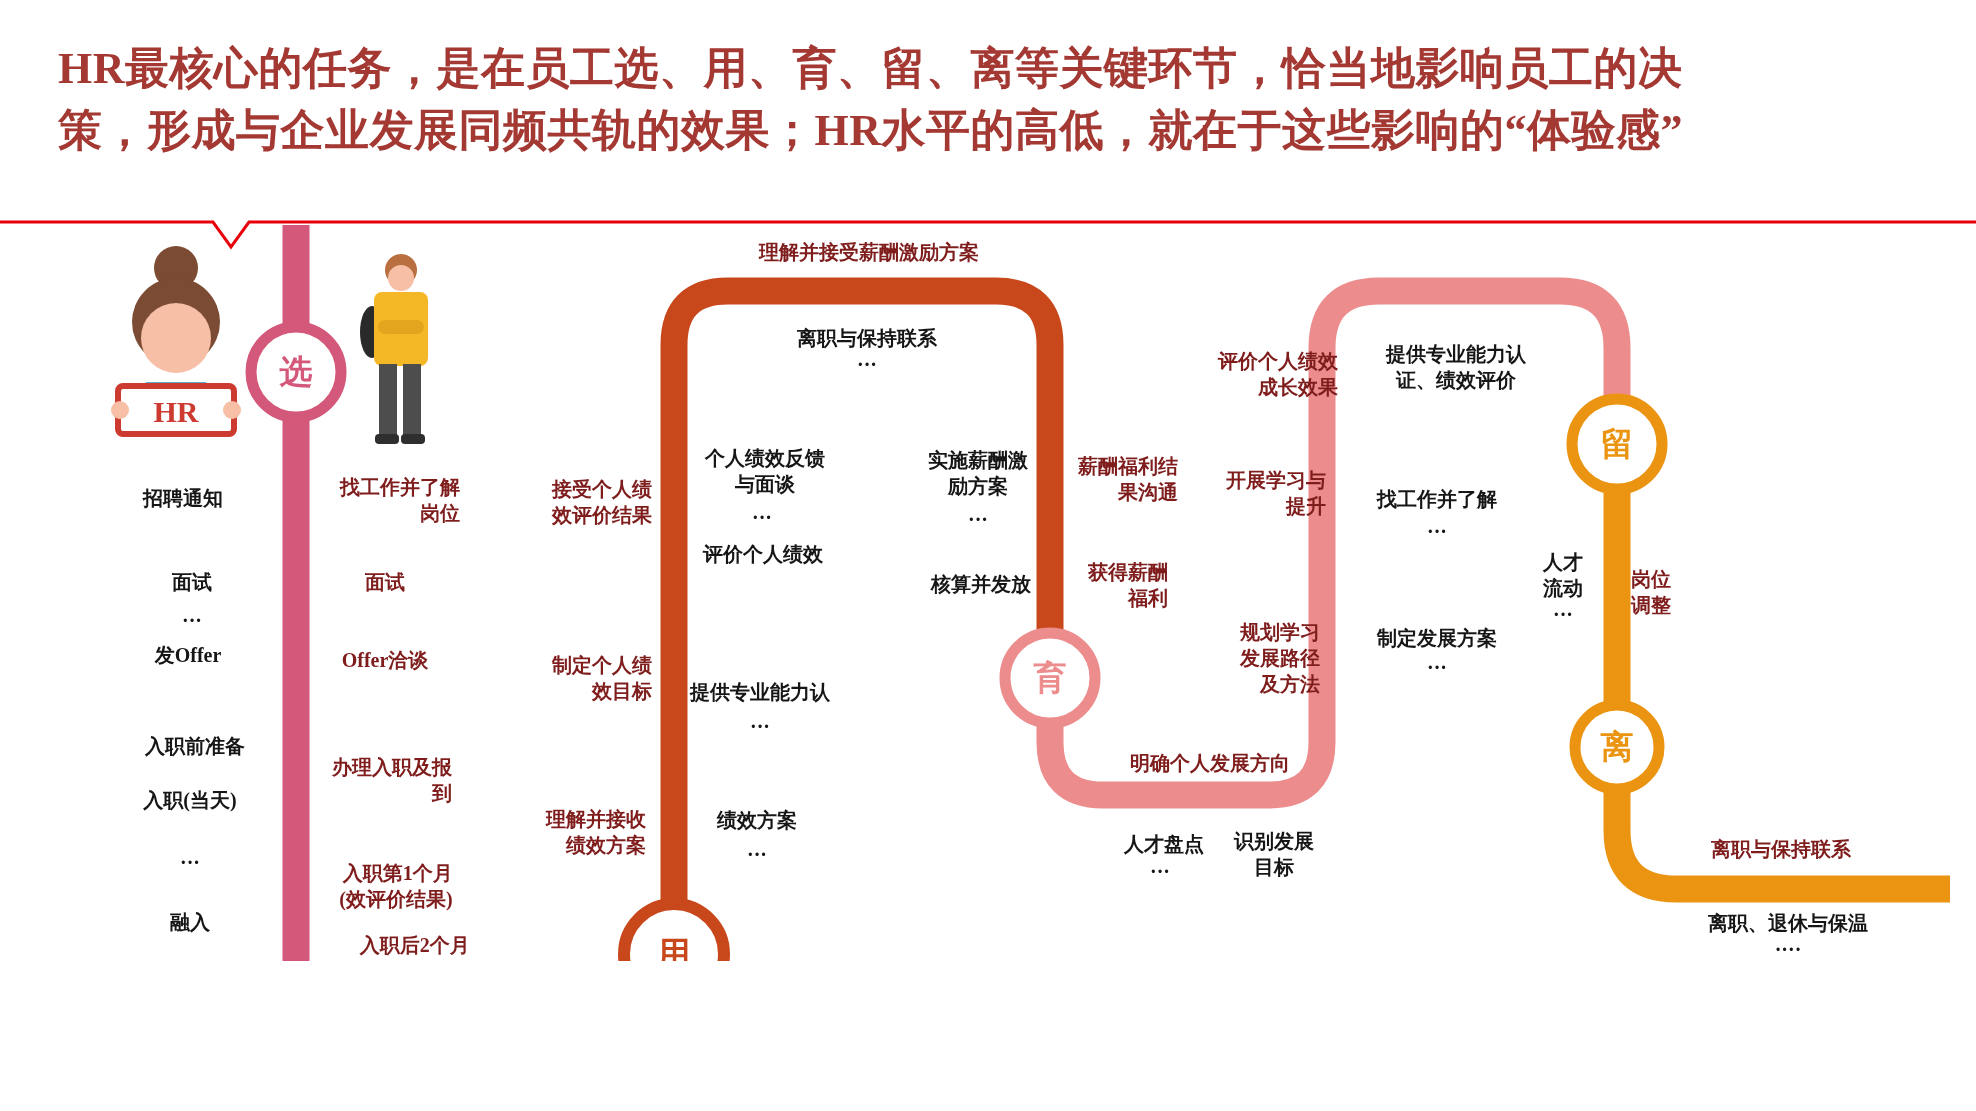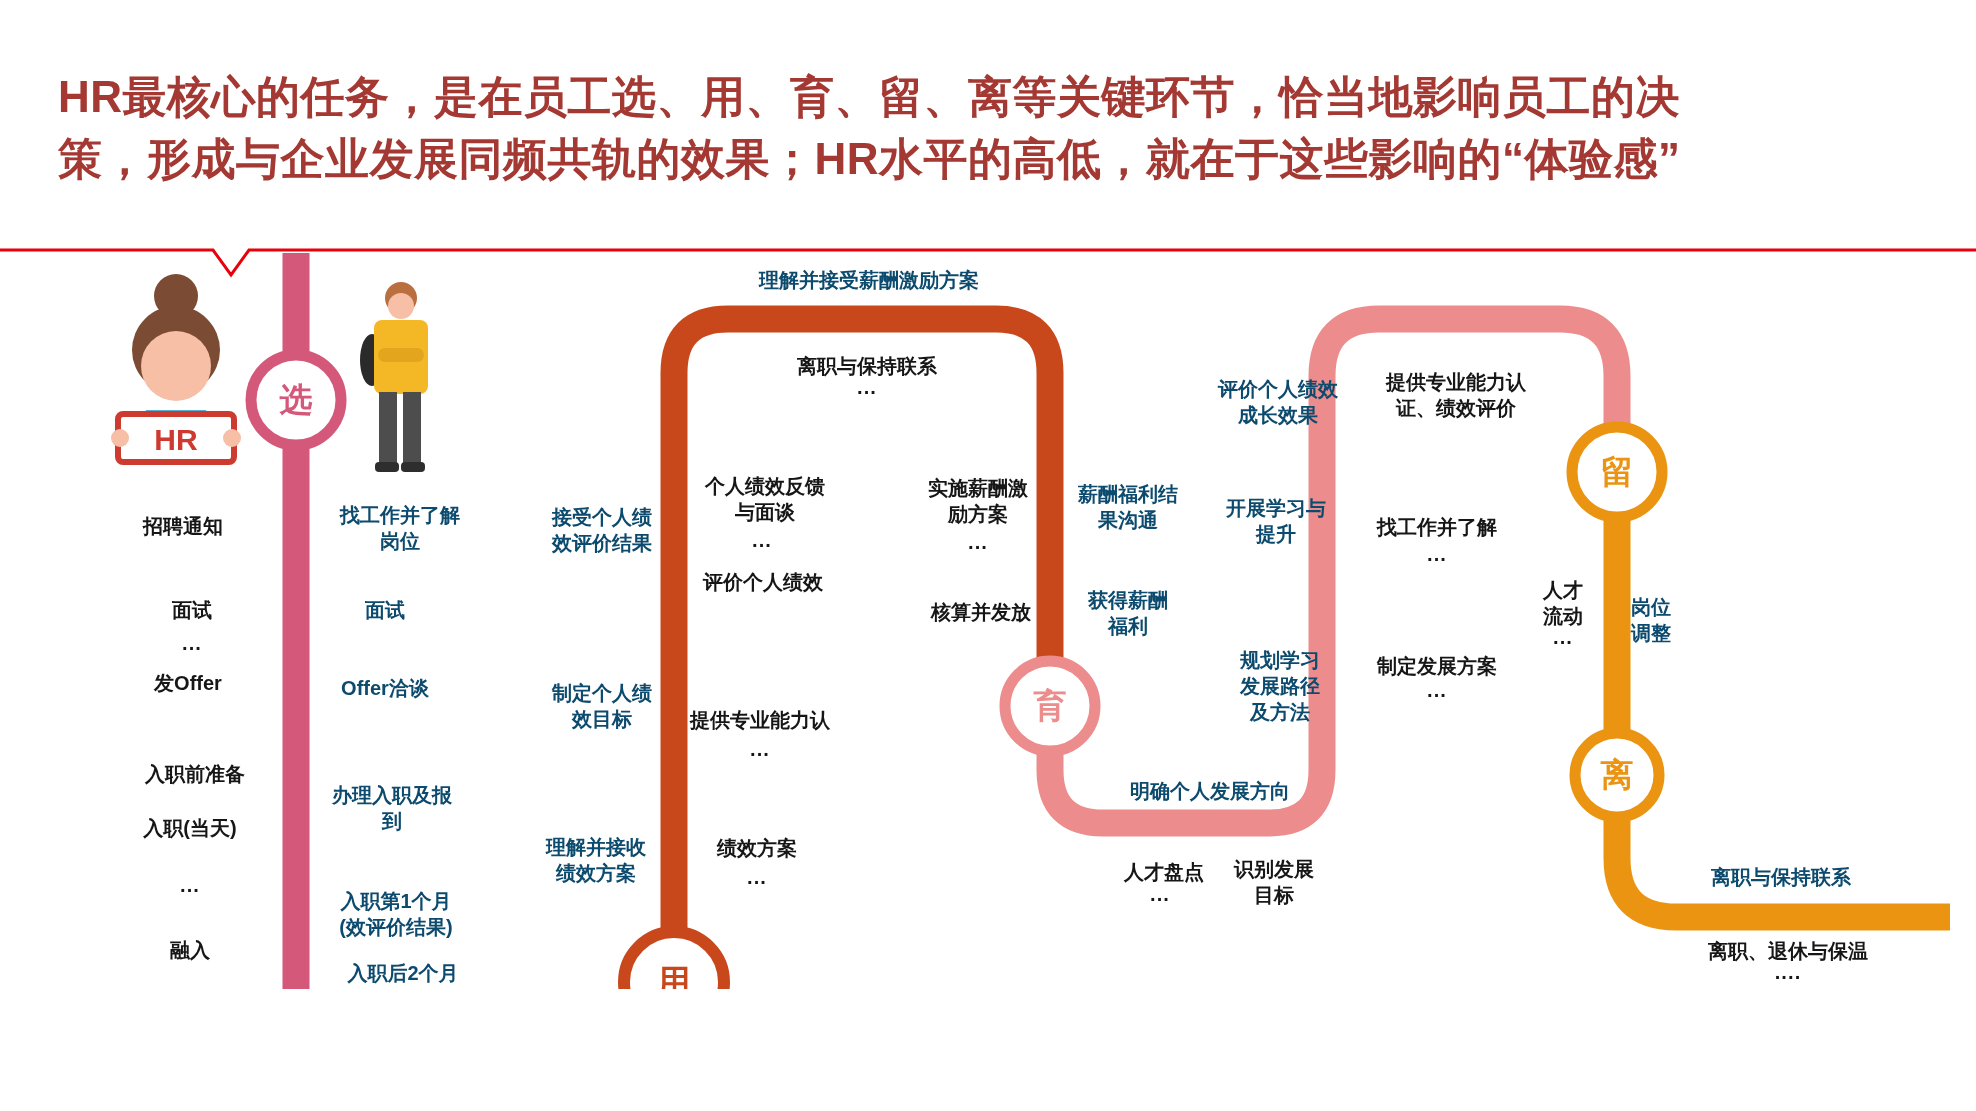--- a/index.html
+++ b/index.html
@@ -1,32 +1,31 @@
 <!DOCTYPE html>
 <html><head>
 <meta charset="utf-8">
 <style>
   html,body{margin:0;padding:0;background:#ffffff;}
   .slide{
     position:relative;width:1976px;height:961px;overflow:hidden;background:#ffffff;
-    font-family:Liberation Sans, sans-serif;
-    margin-top:28px;
+    font-family:Liberation Serif, serif;
   }
   .header{
     position:absolute;left:58px;top:38px;width:1880px;
     font-size:44px;font-weight:700;color:#A43832;line-height:1.42;letter-spacing:.5px;
   }
   .art{position:absolute;left:0;top:0;width:1976px;height:1111px;}
   .lbl{
     position:absolute;transform:translate(-50%,-50%);
     font-size:20px;font-weight:700;line-height:1.3;
     white-space:pre-line;text-align:center;
   }
   .blk{color:#161616;}
-  .red{color:#0c4a6e;}
+  .red{color:#7f1d1d;text-align:right;}
   .st{
     position:absolute;transform:translate(-50%,-50%);
     font-size:33px;font-weight:800;
   }
 </style>
 </head>
 <body>
 
 <div class="slide">
 

